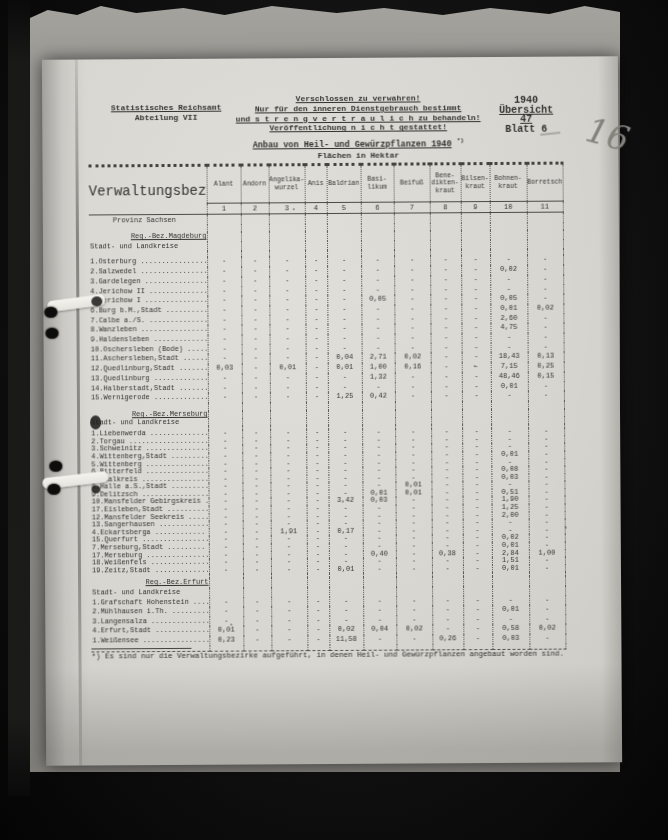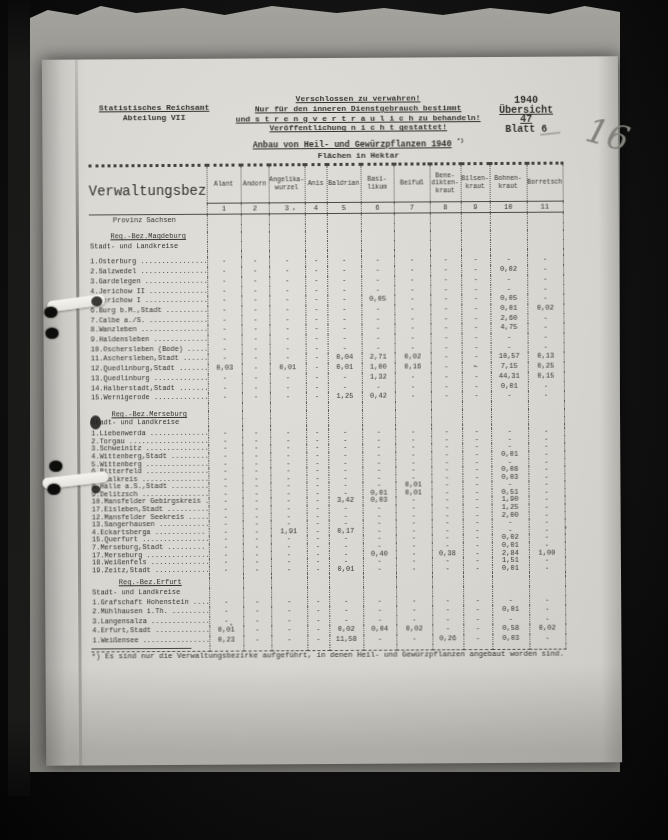--- a/index.html
+++ b/index.html
@@ -19,21 +19,21 @@
                    radial-gradient(ellipse at 40% 32%, #e0dfda 0%, #d7d6d1 55%, #cbcac5 100%);
         box-shadow:0 0 16px rgba(0,0,0,.6);
         filter:blur(0.25px);}
   .crease{position:absolute;left:33px;top:0;width:3px;height:100%;
           background:linear-gradient(180deg,rgba(60,58,54,.12),rgba(60,58,54,.5) 25%,rgba(60,58,54,.45) 72%,rgba(60,58,54,.15));}
   .hole{position:absolute;width:13px;height:11px;border-radius:50%;background:#0d0d0b;box-shadow:0 0 2px rgba(0,0,0,.8);}
   .tape{position:absolute;height:11px;border-radius:5px;background:linear-gradient(180deg,#f4f3ee,#e4e3de);box-shadow:0 1px 2px rgba(60,58,54,.5);}
   .blob{position:absolute;border-radius:50%;background:#1b1a18;opacity:.85;}
   .speck{position:absolute;width:2px;height:2px;border-radius:50%;background:#3c3a36;opacity:.55;}
 
-  .hdr-left{position:absolute;left:32px;top:44px;width:160px;text-align:center;
+  .hdr-left{position:absolute;left:44px;top:44px;width:160px;text-align:center;
             font-size:8px;line-height:10px;font-weight:bold;}
   .hdr-center{position:absolute;left:148px;top:36px;width:336px;text-align:center;
               font-size:8px;line-height:9.8px;font-weight:bold;}
   .hdr-right{position:absolute;left:450px;top:39px;width:68px;text-align:center;
              font-size:10px;line-height:9.6px;font-weight:bold;}
   .u{text-decoration:underline;}
   .doc-title{margin-top:4px;font-size:8.5px;}
   .doc-subtitle{font-size:8px;}
   sup{font-size:6px;}
   .handwritten{position:absolute;left:544px;top:58px;font-family:"DejaVu Serif",serif;
@@ -49,21 +49,21 @@
   .rowhead{font-size:14px;vertical-align:middle;border-bottom:1px solid #4c4a44;}
   .colhead{font-size:6.5px;line-height:7.6px;text-align:center;vertical-align:middle;
            height:36px;border-bottom:1px solid #4c4a44;white-space:pre-line;}
   .colnum{font-size:7px;height:10px;line-height:10px;text-align:center;border-bottom:1px solid #4c4a44;}
   tbody td{font-size:7px;}
   .lbl{text-align:left;padding-left:1px;}
   .val{text-align:center;}
   .hrow td{height:10px;line-height:10px;}
   .prov{padding-left:24px;}
   .headrow td{height:9px;line-height:9px;}
-  .ghead{text-align:center;text-decoration:underline;}
+  .ghead{text-align:right;text-decoration:underline;}
   .gsub{}
   .g0 td{height:9.7px;line-height:9.7px;}
   .g1 td{height:7.6px;line-height:7.6px;}
   .g2 td{height:9.6px;line-height:9.6px;}
 
   .footnote{position:absolute;left:46px;top:589px;font-size:7.5px;line-height:9px;}
   .footnote::before{content:"";display:block;width:100px;border-top:1px solid #45433d;margin-bottom:3px;}
 
   .watermark{position:absolute;left:8px;top:804px;color:#ffffff;
              font-family:"Liberation Sans",sans-serif;font-weight:bold;font-size:17px;letter-spacing:.2px;margin-top:36px;}
@@ -367,21 +367,21 @@
             <td class="lbl">11.Aschersleben,Stadt ......</td>
             <td class="val">-</td>
             <td class="val">-</td>
             <td class="val">-</td>
             <td class="val">-</td>
             <td class="val">0,04</td>
             <td class="val">2,71</td>
             <td class="val">0,02</td>
             <td class="val">-</td>
             <td class="val">-</td>
-            <td class="val">10,57</td>
+            <td class="val">18,43</td>
             <td class="val">0,13</td>
           </tr>
           <tr class="g0">
             <td class="lbl">12.Quedlinburg,Stadt .......</td>
             <td class="val">0,03</td>
             <td class="val">-</td>
             <td class="val">0,01</td>
             <td class="val">-</td>
             <td class="val">0,01</td>
             <td class="val">1,00</td>
@@ -395,21 +395,21 @@
             <td class="lbl">13.Quedlinburg .............</td>
             <td class="val">-</td>
             <td class="val">-</td>
             <td class="val">-</td>
             <td class="val">-</td>
             <td class="val">-</td>
             <td class="val">1,32</td>
             <td class="val">-</td>
             <td class="val">-</td>
             <td class="val">-</td>
-            <td class="val">44,31</td>
+            <td class="val">48,46</td>
             <td class="val">0,15</td>
           </tr>
           <tr class="g0">
             <td class="lbl">14.Halberstadt,Stadt .......</td>
             <td class="val">-</td>
             <td class="val">-</td>
             <td class="val">-</td>
             <td class="val">-</td>
             <td class="val">-</td>
             <td class="val">-</td>

